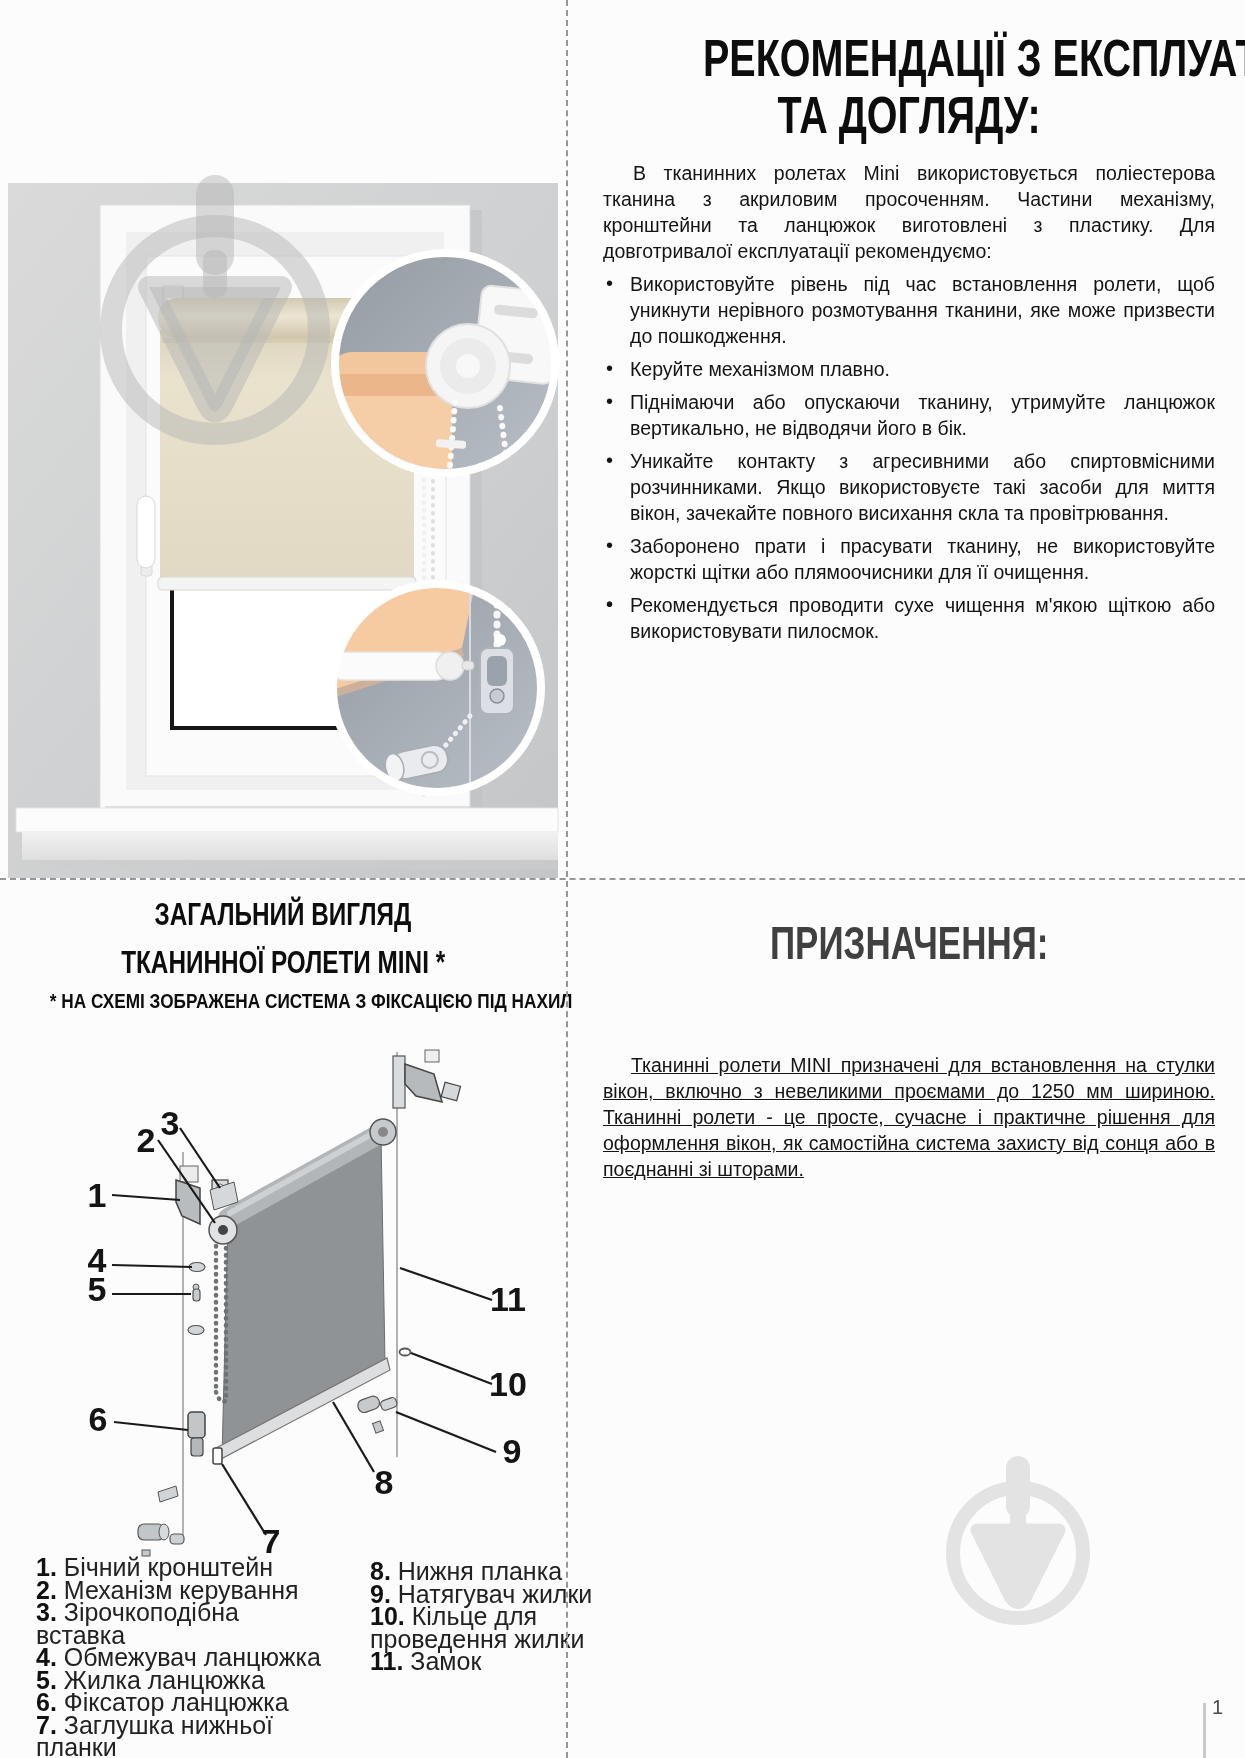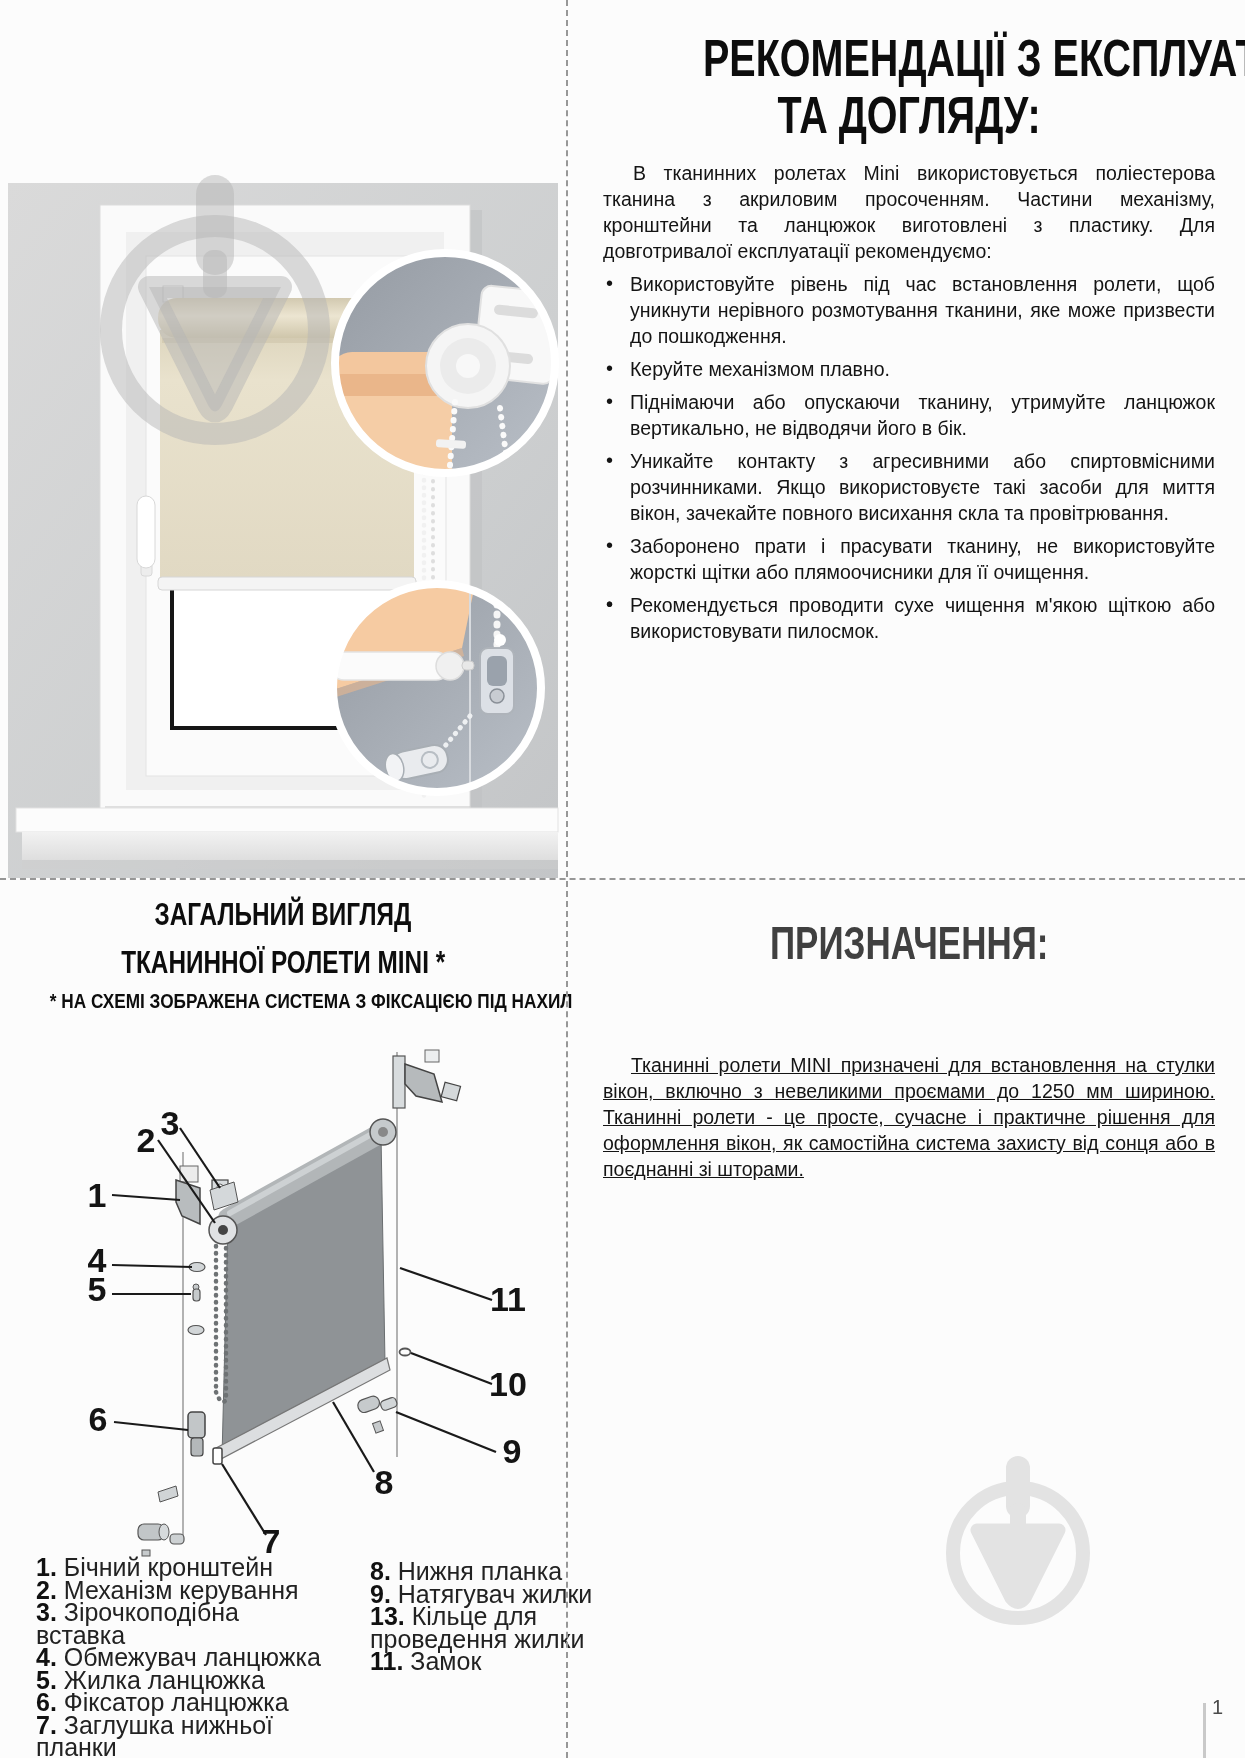--- a/index.html
+++ b/index.html
@@ -310,21 +310,21 @@
     <div class="leg-item"><b>2.</b> <span>Механізм керування</span></div>
     <div class="leg-item"><b>3.</b> <span>Зірочкоподібна вставка</span></div>
     <div class="leg-item"><b>4.</b> <span>Обмежувач ланцюжка</span></div>
     <div class="leg-item"><b>5.</b> <span>Жилка ланцюжка</span></div>
     <div class="leg-item"><b>6.</b> <span>Фіксатор ланцюжка</span></div>
     <div class="leg-item"><b>7.</b> <span>Заглушка нижньої планки</span></div>
   </div>
   <div class="legend-right">
     <div class="leg-item"><b>8.</b> <span>Нижня планка</span></div>
     <div class="leg-item"><b>9.</b> <span>Натягувач жилки</span></div>
-    <div class="leg-item"><b>13.</b> <span>Кільце для проведення жилки</span></div>
+    <div class="leg-item"><b>10.</b> <span>Кільце для проведення жилки</span></div>
     <div class="leg-item"><b>11.</b> <span>Замок</span></div>
   </div>
 
   <div class="purpose">
     <div class="purpose-title"><span class="cond">ПРИЗНАЧЕННЯ:</span></div>
     <div class="purpose-body">Тканинні ролети MINI призначені для встановлення на стулки вікон, включно з невеликими проємами до 1250 мм шириною. Тканинні ролети - це просте, сучасне і практичне рішення для оформлення вікон, як самостійна система захисту від сонця або в поєднанні зі шторами.</div>
   </div>
 
   <svg class="br-watermark" viewBox="0 0 240 290">
     <g fill="var(--watermark-gray,#e3e3e3)" stroke="var(--watermark-gray,#e3e3e3)">

